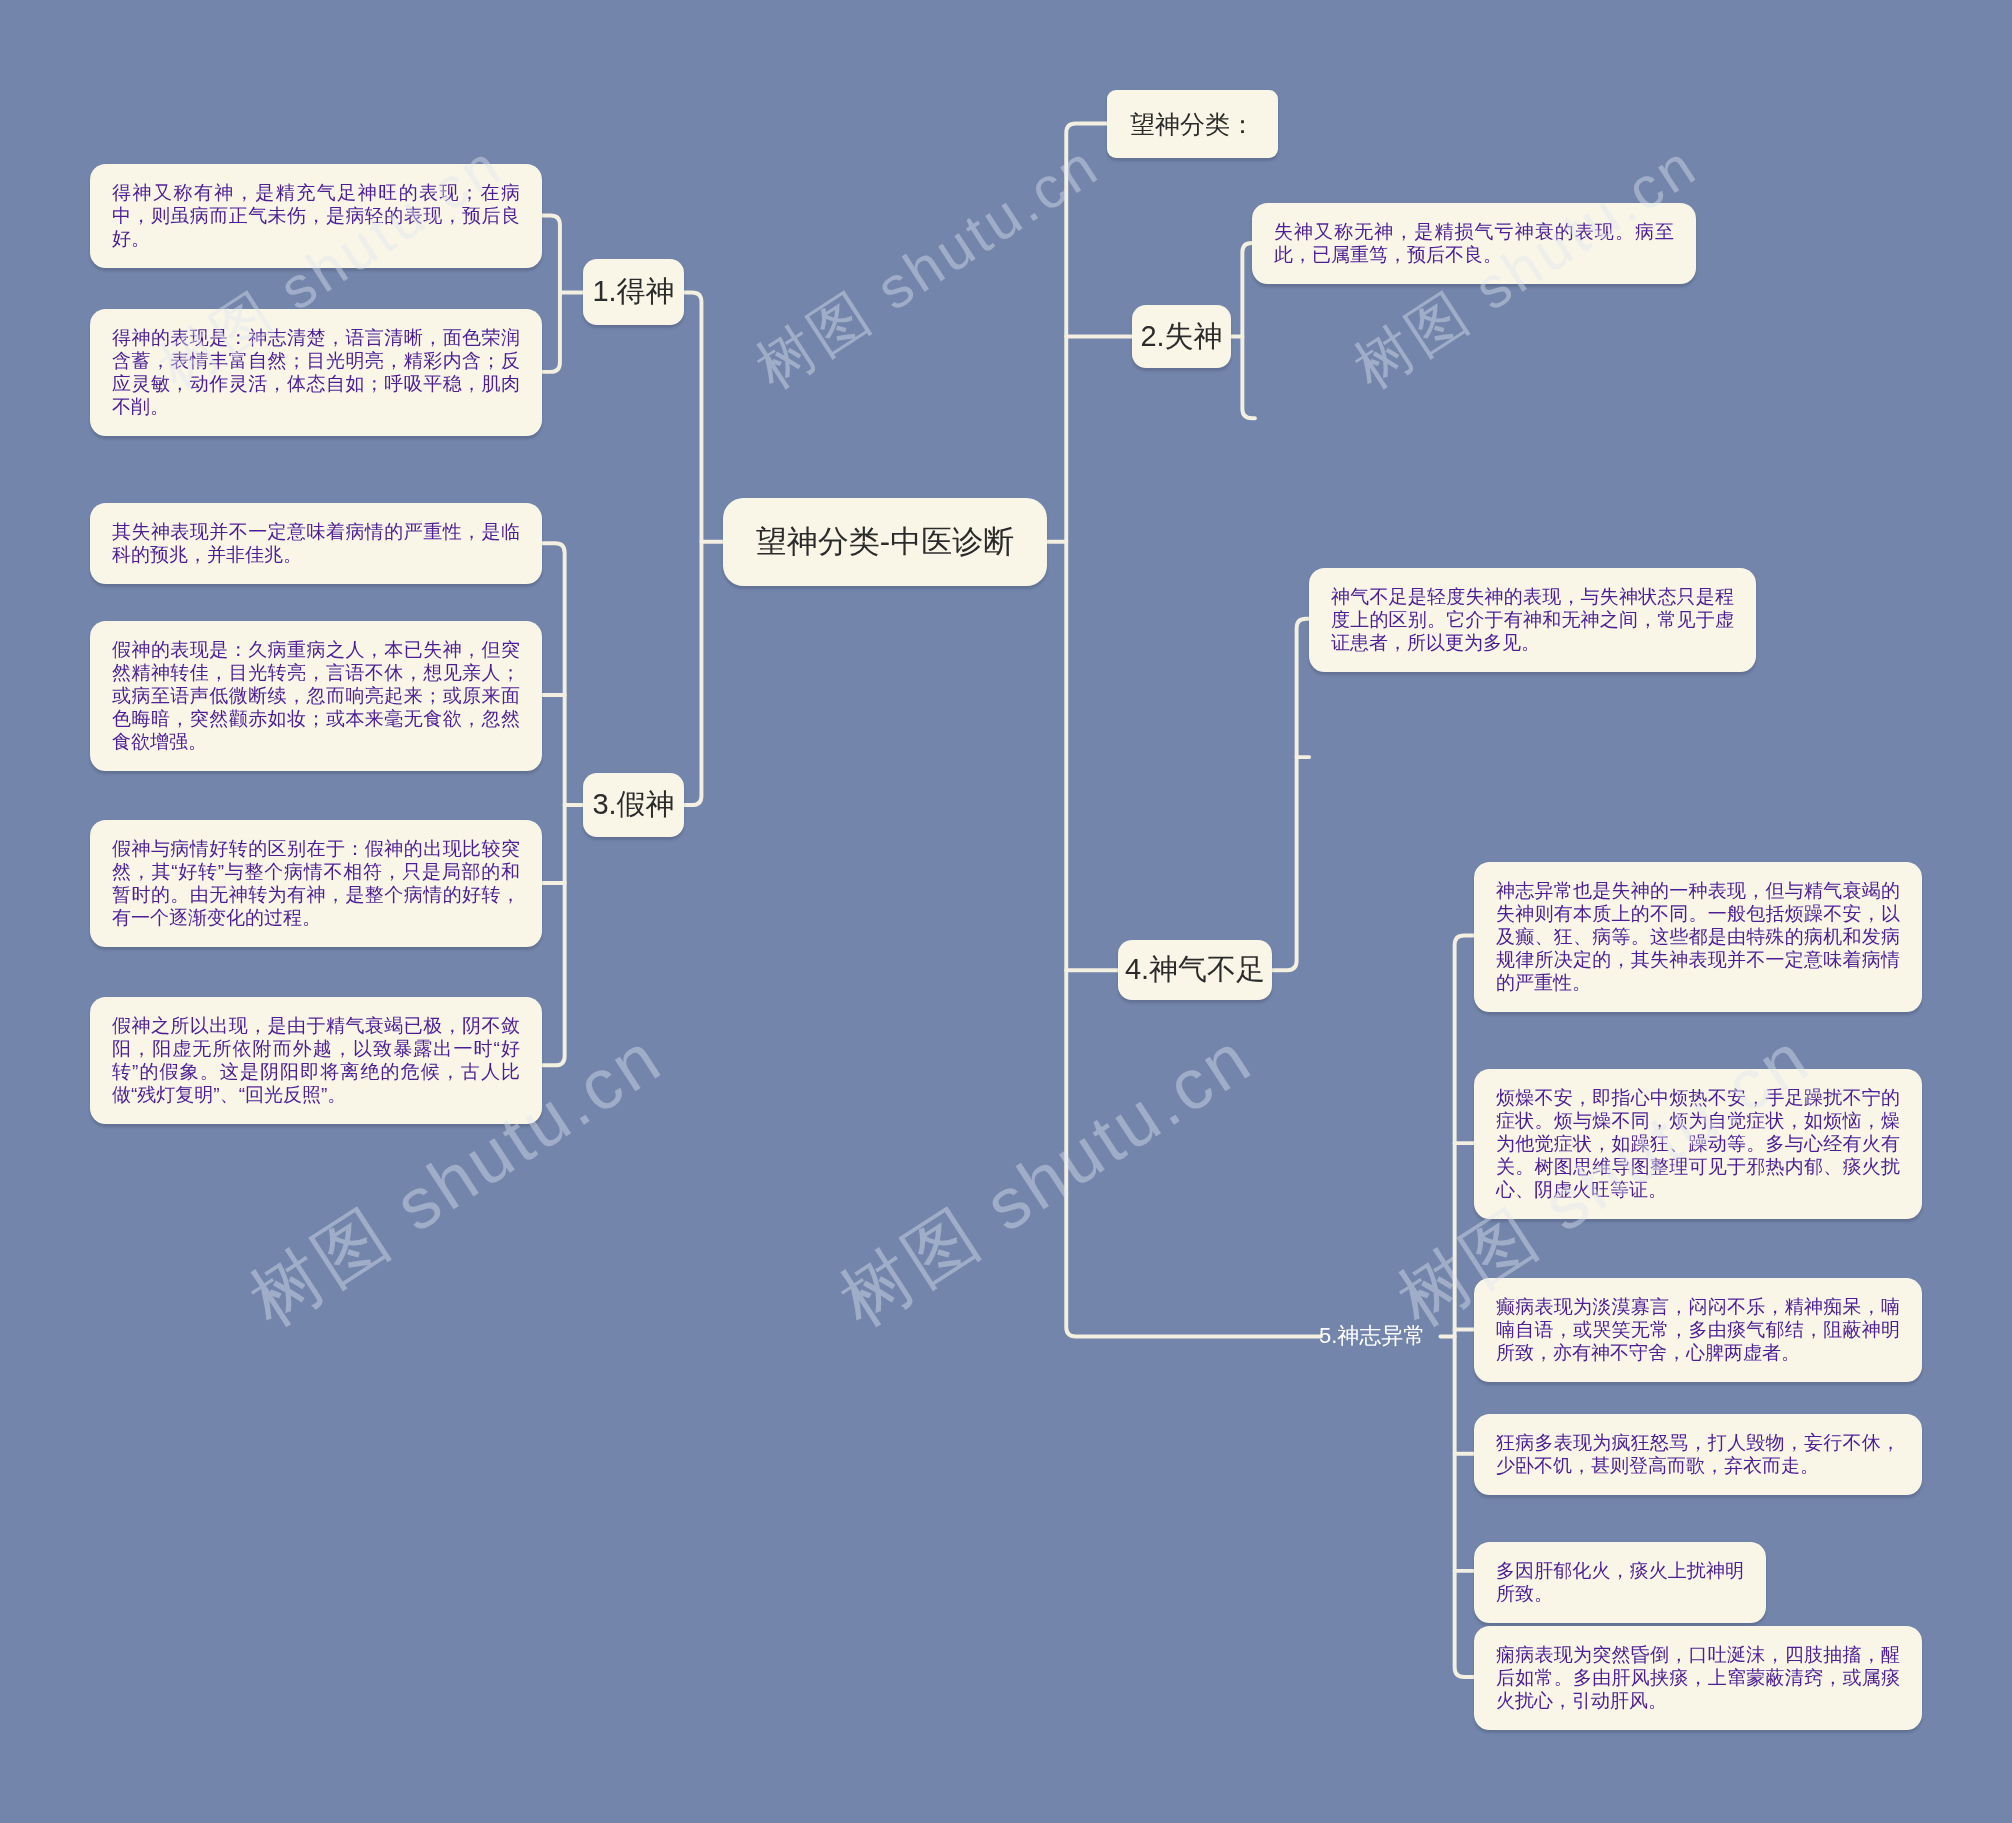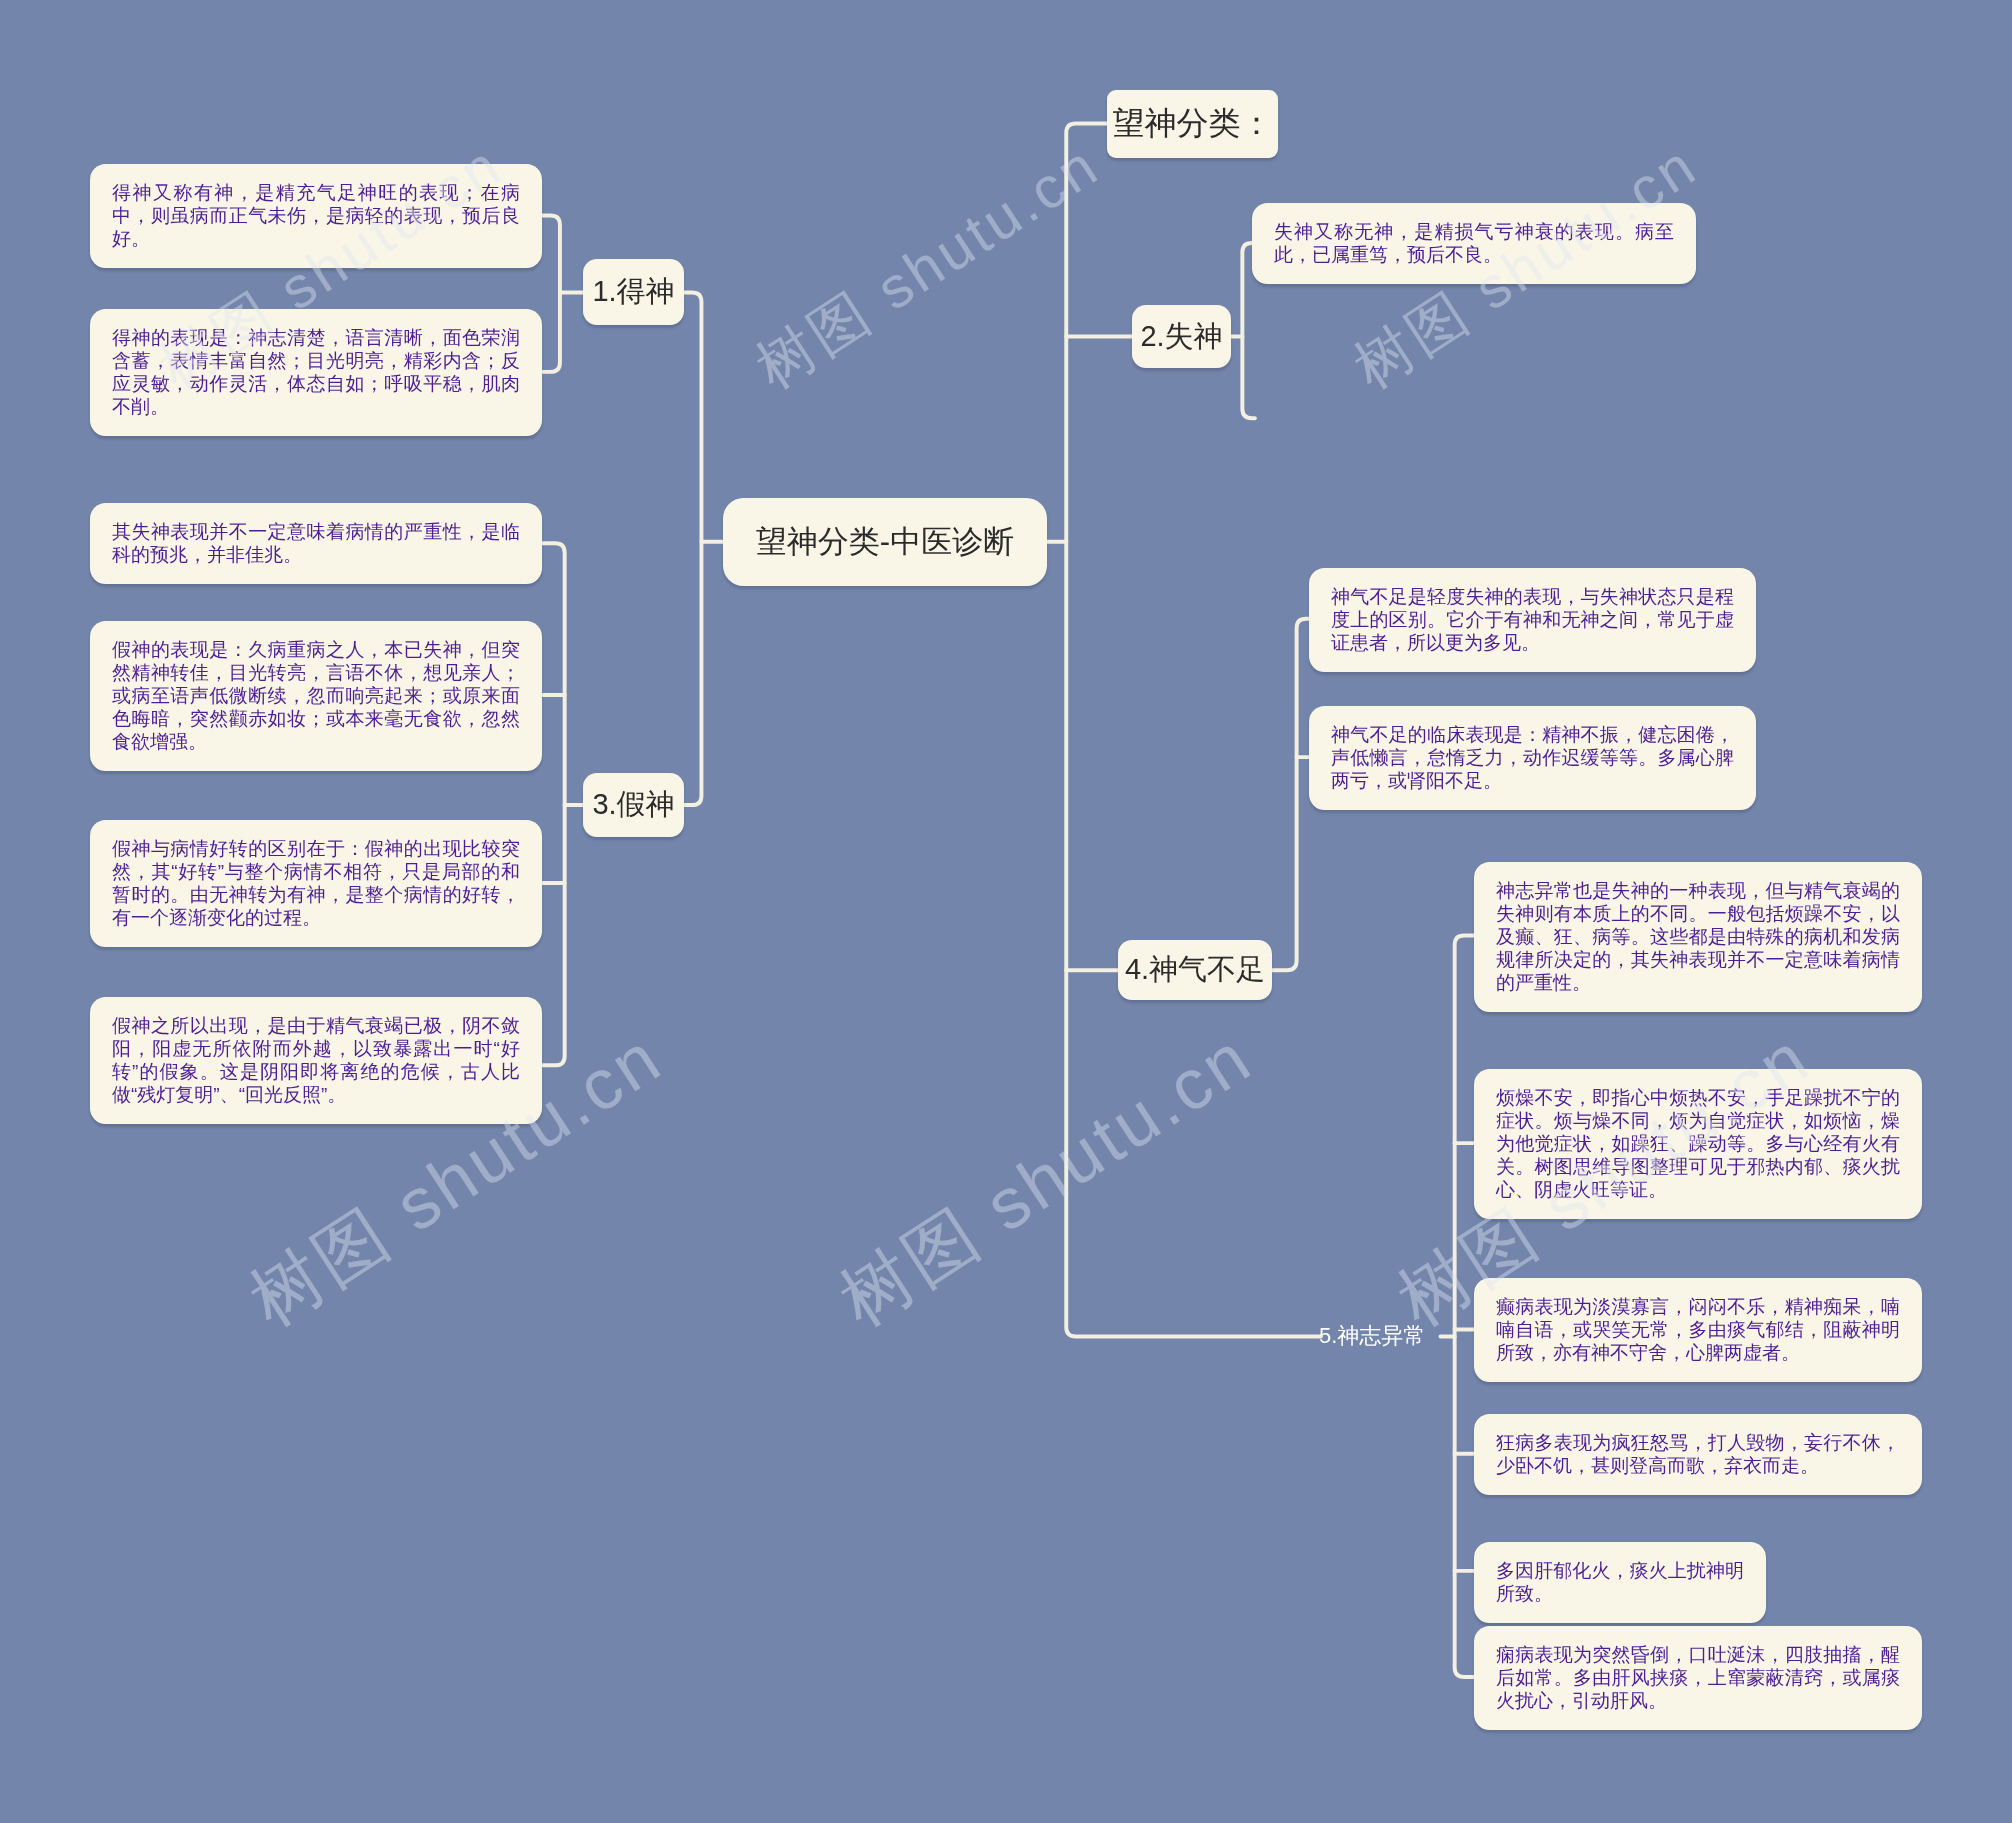--- a/index.html
+++ b/index.html
@@ -37,21 +37,21 @@
     display:flex;align-items:center;justify-content:center;
     color:#2b2b2b;
     box-shadow:0 2.4px 2.4px rgba(40,45,70,0.22);
     white-space:nowrap;
   }
   .central-node{
     font-size:31px;
     border-radius:20.4px;
   }
   .root-node{
-    font-size:32px;
+    font-size:25px;
     border-radius:9px;
   }
   .branch-node{
     font-size:29px;
   }
   .plain-node{
     position:absolute;z-index:2;
     font-size:22px;color:#ffffff;
     white-space:nowrap;
   }
@@ -121,21 +121,20 @@
   <div class="detail-box" style="left:90px;top:309px;">得神的表现是：神志清楚，语言清晰，面色荣润含蓄，表情丰富自然；目光明亮，精彩内含；反应灵敏，动作灵活，体态自如；呼吸平稳，肌肉不削。</div>
 
   <div class="detail-box" style="left:90px;top:503px;">其失神表现并不一定意味着病情的严重性，是临科的预兆，并非佳兆。</div>
   <div class="detail-box" style="left:90px;top:621px;">假神的表现是：久病重病之人，本已失神，但突然精神转佳，目光转亮，言语不休，想见亲人；或病至语声低微断续，忽而响亮起来；或原来面色晦暗，突然颧赤如妆；或本来毫无食欲，忽然食欲增强。</div>
   <div class="detail-box" style="left:90px;top:820px;">假神与病情好转的区别在于：假神的出现比较突然，其“好转”与整个病情不相符，只是局部的和暂时的。由无神转为有神，是整个病情的好转，有一个逐渐变化的过程。</div>
   <div class="detail-box" style="left:90px;top:997px;">假神之所以出现，是由于精气衰竭已极，阴不敛阳，阳虚无所依附而外越，以致暴露出一时“好转”的假象。这是阴阳即将离绝的危候，古人比做“残灯复明”、“回光反照”。</div>
 
   <div class="detail-box" style="left:1252px;top:203px;width:400px;">失神又称无神，是精损气亏神衰的表现。病至此，已属重笃，预后不良。</div>
 
   <div class="detail-box" style="left:1309px;top:568px;width:403px;">神气不足是轻度失神的表现，与失神状态只是程度上的区别。它介于有神和无神之间，常见于虚证患者，所以更为多见。</div>
-  <div class="detail-box" style="left:1309px;top:706px;width:403px;">神气不足的临床表现是：精神不振，健忘困倦，声低懒言，怠惰乏力，动作迟缓等等。多属心脾两亏，或肾阳不足。</div>
 
   <div class="detail-box" style="left:1474px;top:862px;width:404px;">神志异常也是失神的一种表现，但与精气衰竭的失神则有本质上的不同。一般包括烦躁不安，以及癫、狂、病等。这些都是由特殊的病机和发病规律所决定的，其失神表现并不一定意味着病情的严重性。</div>
   <div class="detail-box" style="left:1474px;top:1069px;width:404px;">烦燥不安，即指心中烦热不安，手足躁扰不宁的症状。烦与燥不同，烦为自觉症状，如烦恼，燥为他觉症状，如躁狂、躁动等。多与心经有火有关。树图思维导图整理可见于邪热内郁、痰火扰心、阴虚火旺等证。</div>
   <div class="detail-box" style="left:1474px;top:1278px;width:404px;">癫病表现为淡漠寡言，闷闷不乐，精神痴呆，喃喃自语，或哭笑无常，多由痰气郁结，阻蔽神明所致，亦有神不守舍，心脾两虚者。</div>
   <div class="detail-box" style="left:1474px;top:1414px;width:404px;">狂病多表现为疯狂怒骂，打人毁物，妄行不休，少卧不饥，甚则登高而歌，弃衣而走。</div>
   <div class="detail-box" style="left:1474px;top:1542px;width:248px;">多因肝郁化火，痰火上扰神明所致。</div>
   <div class="detail-box" style="left:1474px;top:1626px;width:404px;">痫病表现为突然昏倒，口吐涎沫，四肢抽搐，醒后如常。多由肝风挟痰，上窜蒙蔽清窍，或属痰火扰心，引动肝风。</div>
 
   <div class="watermark" style="left:134px;top:228px;">树图 shutu.cn</div>
   <div class="watermark" style="left:731px;top:228px;">树图 shutu.cn</div>

